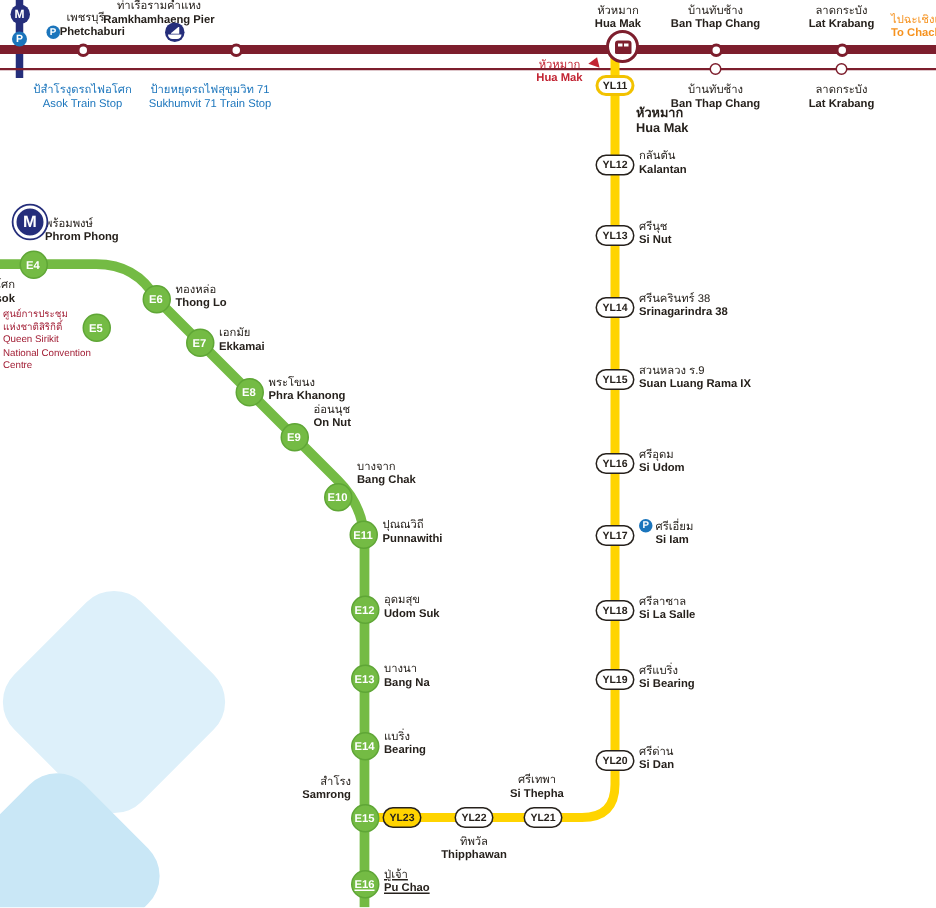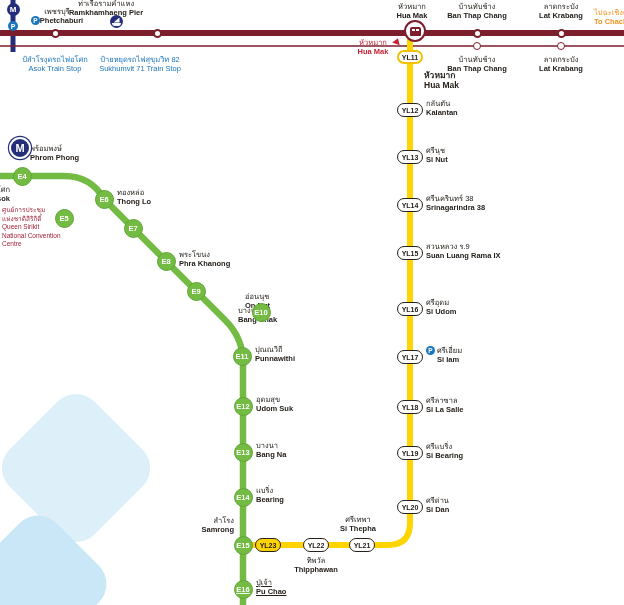--- a/index.html
+++ b/index.html
@@ -124,21 +124,21 @@
   <div class="lbl center" style="left:516px;top:55px;width:90px;">
     <span class="th">ลาดกระบัง</span>
     <span class="en">Lat Krabang</span>
   </div>
 
   <div class="lbl center blue" style="left:10px;top:55px;width:90px;">
     <span class="th">ป้สำโรงุดรถไฟอโศก</span>
     <span class="en">Asok Train Stop</span>
   </div>
   <div class="lbl center blue" style="left:85px;top:55px;width:110px;">
-    <span class="th">ป้ายหยุดรถไฟสุขุมวิท 82</span>
+    <span class="th">ป้ายหยุดรถไฟสุขุมวิท 71</span>
     <span class="en">Sukhumvit 71 Train Stop</span>
   </div>
 
   <div class="mrt-logo" style="left:9px;top:137px;">M</div>
 
   <div class="lbl qsncc" style="left:2px;top:206px;width:64px;">
     <span>ศูนย์การประชุม</span>
     <span>แห่งชาติสิริกิติ์</span>
     <span>Queen Sirikit</span>
     <span>National Convention</span>
@@ -154,31 +154,35 @@
     <div class="lbl left" style="left: 30px; top: 144px; width: 80px;">
       <span class="th">พร้อมพงษ์</span>
       <span class="en">Phrom Phong</span>
     </div>
     <div class="g-circle" style="left: 94.5px; top: 189.5px;">E6</div>
     <div class="lbl left" style="left: 117px; top: 188px; width: 90px;">
       <span class="th">ทองหล่อ</span>
       <span class="en">Thong Lo</span>
     </div>
     <div class="g-circle" style="left: 123.5px; top: 218.5px;">E7</div>
+    <div class="lbl left" style="left: 146px; top: 217px; width: 90px;">
+      <span class="th">เอกมัย</span>
+      <span class="en">Ekkamai</span>
+    </div>
     <div class="g-circle" style="left: 156.5px; top: 251.5px; text-align: right;">E8</div>
     <div class="lbl left" style="left: 179px; top: 250px; width: 90px;">
       <span class="th">พระโขนง</span>
       <span class="en">Phra Khanong</span>
     </div>
     <div class="g-circle" style="left: 186.5px; top: 281.5px;">E9</div>
-    <div class="lbl left" style="left: 209px; top: 292px; width: 90px; margin-left: 36px;">
+    <div class="lbl left" style="left: 209px; top: 268px; width: 90px;">
       <span class="th">อ่อนนุช</span>
       <span class="en">On Nut</span>
     </div>
-    <div class="g-circle" style="left: 215.5px; top: 303px; margin-left: 36px;">E10</div>
+    <div class="g-circle" style="left: 215.5px; top: 322px;">E10</div>
     <div class="lbl left" style="left: 238px; top: 306px; width: 90px;">
       <span class="th">บางจาก</span>
       <span class="en">Bang Chak</span>
     </div>
     <div class="g-circle" style="left: 232.5px; top: 346.5px;">E11</div>
     <div class="lbl left" style="left: 255px; top: 345px; width: 90px;">
       <span class="th">ปุณณวิถี</span>
       <span class="en">Punnawithi</span>
     </div>
     <div class="g-circle" style="left: 233.5px; top: 396.5px;">E12</div>

